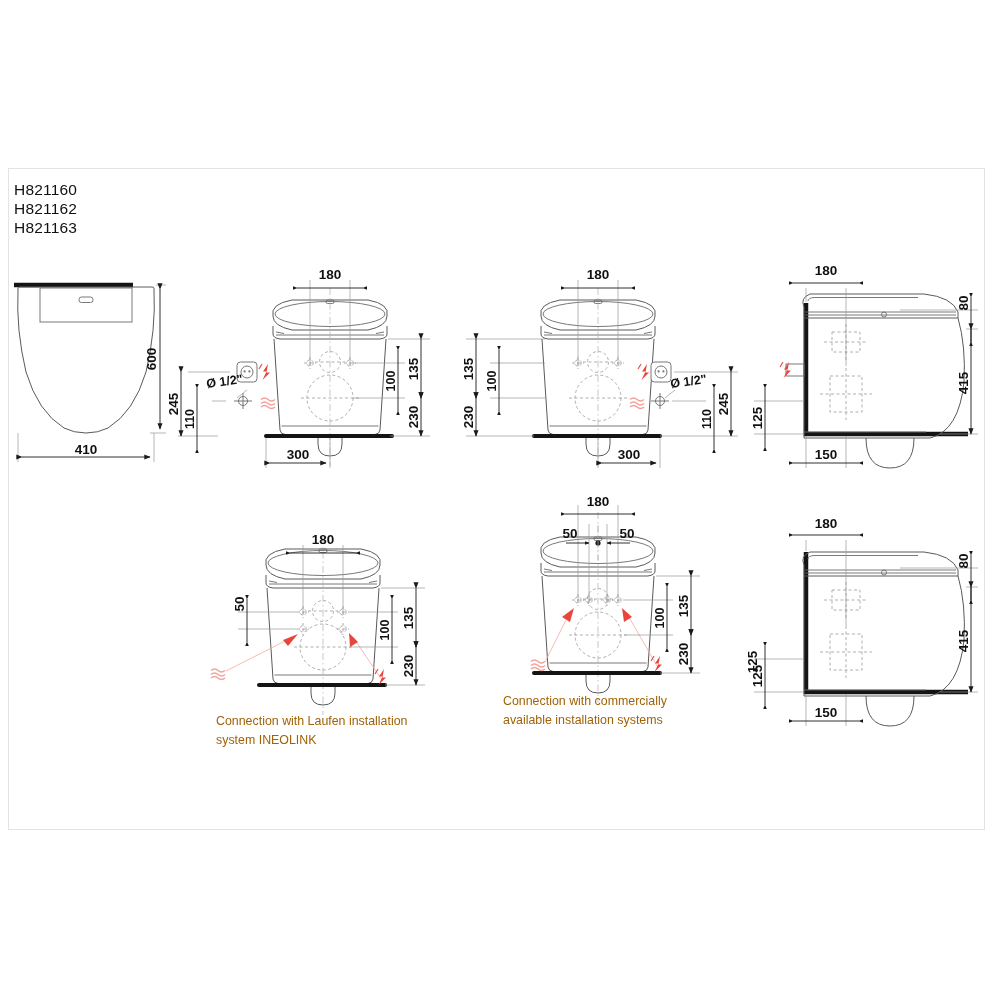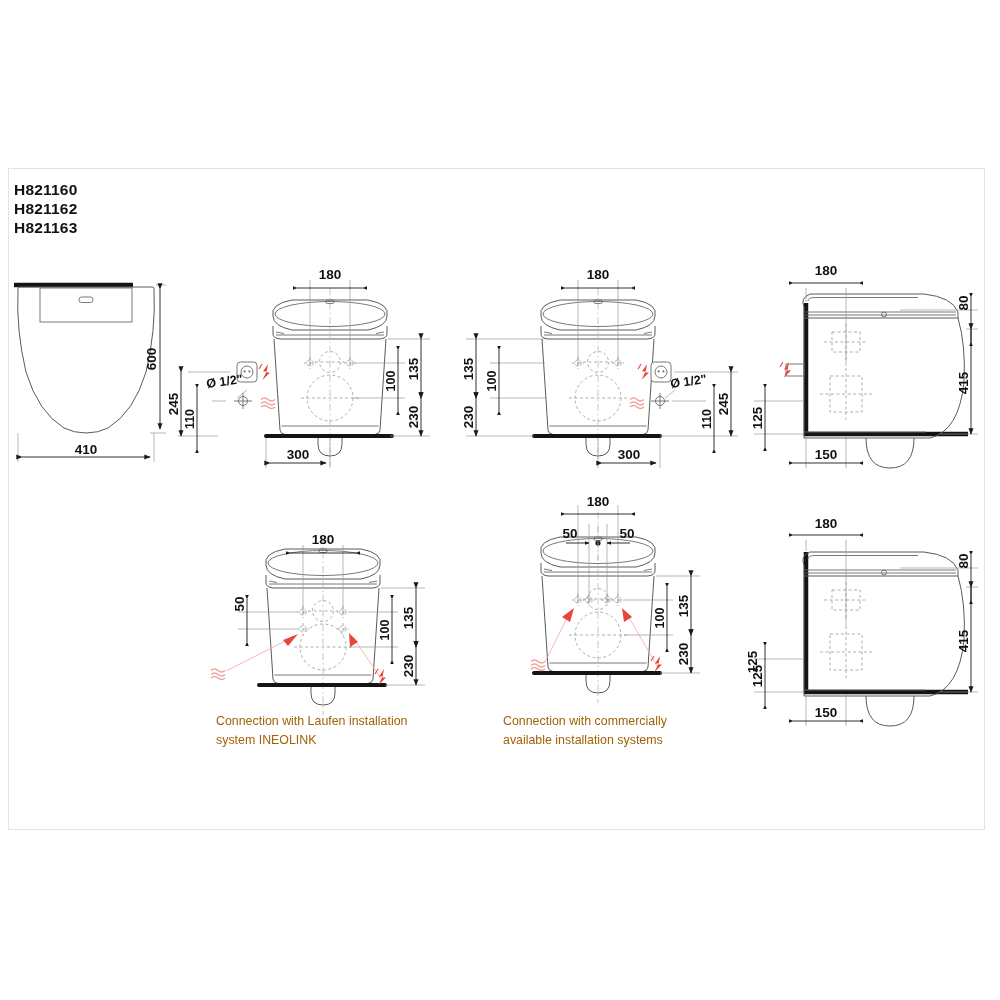--- a/index.html
+++ b/index.html
@@ -16,36 +16,36 @@
     left:8px; top:168px;
     width:977px; height:662px;
     border:1px solid #e3e3e3;
     background:#ffffff;
     box-sizing:border-box;
   }
   #codes{
     position:absolute;
     left:14px; top:180px;
     font-size:15.5px;
-    font-weight:bold;
+    font-weight:normal;
     line-height:19px;
     letter-spacing:.2px;
     color:#111;
   }
   #codes div{white-space:nowrap;}
   svg.dw{position:absolute;left:0;top:0;}
   .cap{
     position:absolute;
     font-size:12.4px;
     line-height:19px;
     color:#a16207;
     white-space:pre-line;
   }
   #cap1{left:216px;top:712px;}
-  #cap2{left:503px;top:712px;}
+  #cap2{left:503px;top:692px;}
 </style>
 </head>
 <body>
 
 <div id="sheet"></div>
 
 <div id="codes">
   <div>H821160</div>
   <div>H821162</div>
   <div>H821163</div>

